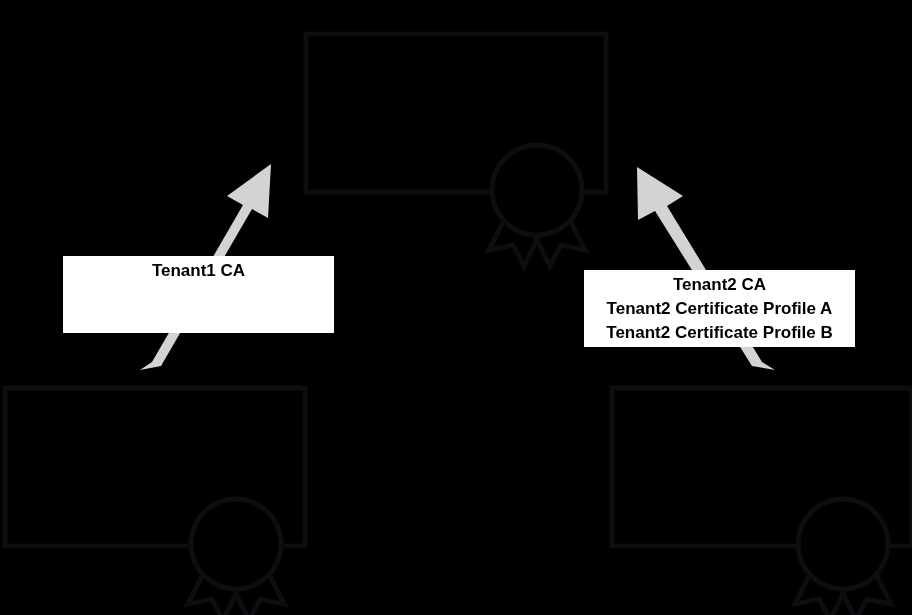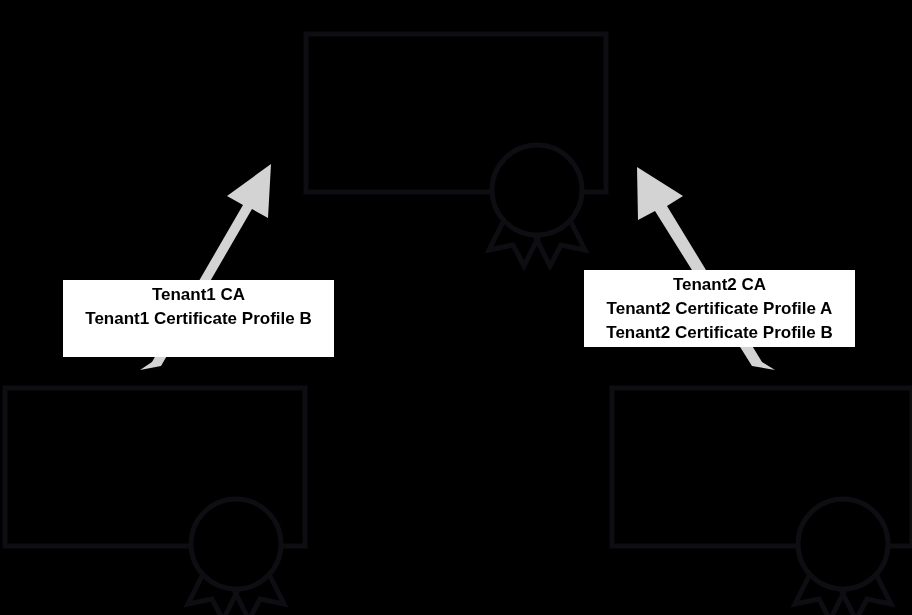--- a/index.html
+++ b/index.html
@@ -34,21 +34,21 @@
     box-sizing: border-box;
     padding: 3px 4px 2px 4px;
     white-space: nowrap;
     z-index: 5;
   }
   .label-line {
     display: block;
   }
   #label-tenant1 {
     left: 63px;
-    top: 280px;
+    top: 256px;
     width: 271px;
     height: 77px;
   }
   #label-tenant2 {
     left: 584px;
     top: 270px;
     width: 271px;
     height: 77px;
   }
 </style>
@@ -103,21 +103,20 @@
                L 638 220
                L 655 211
                L 752 366
                Z" fill="#d3d3d3"></path>
     </g>
 
   </svg>
 
   <div id="label-tenant1" class="label-box">
     <span class="label-line">Tenant1 CA</span>
-    <span class="label-line">Tenant1 Certificate Profile B</span>
   </div>
 
   <div id="label-tenant2" class="label-box">
     <span class="label-line">Tenant2 CA</span>
     <span class="label-line">Tenant2 Certificate Profile A</span>
     <span class="label-line">Tenant2 Certificate Profile B</span>
   </div>
 
 </div>
 

